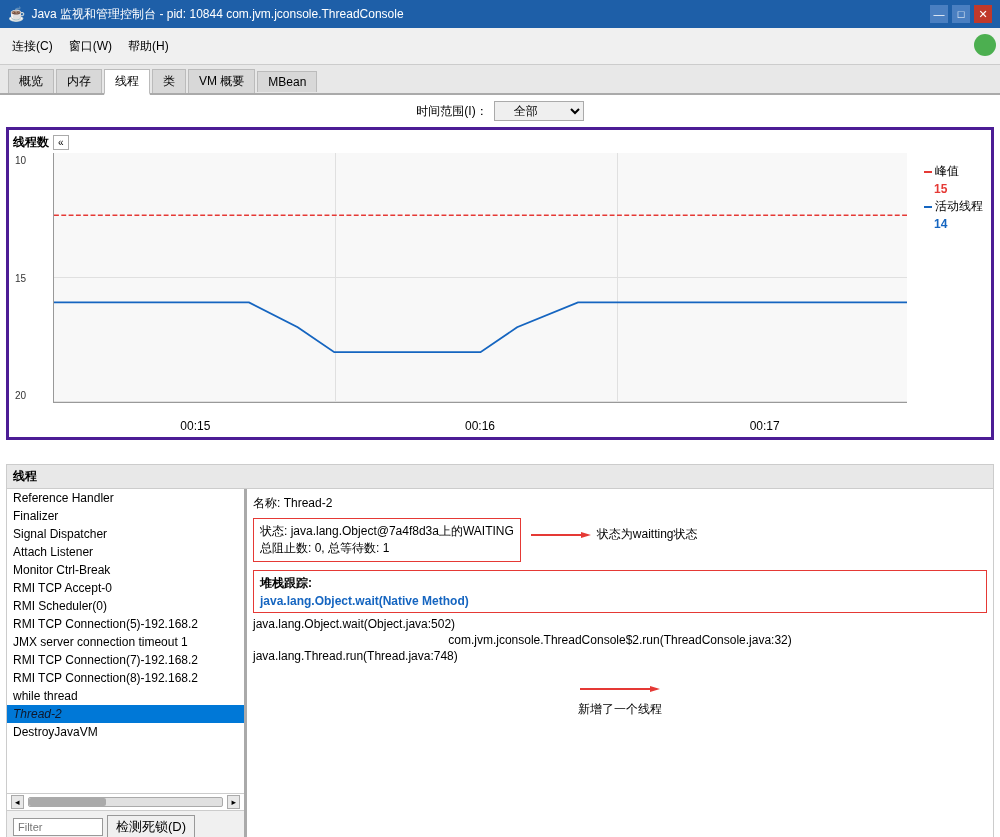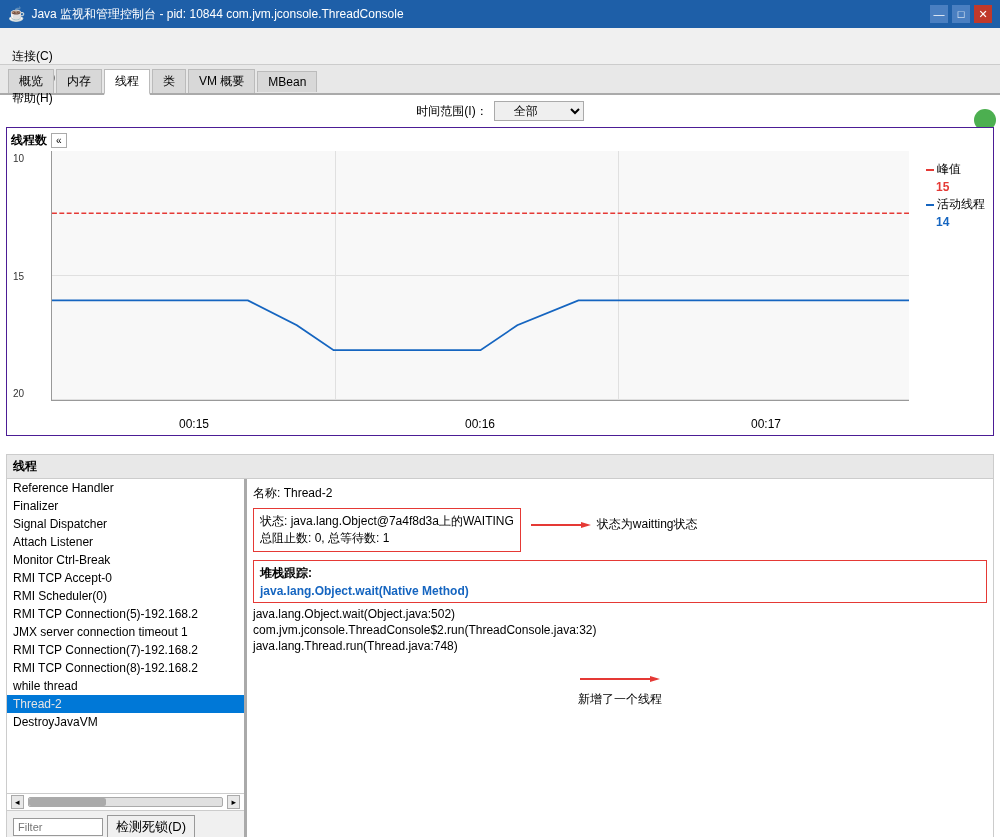--- a/index.html
+++ b/index.html
@@ -24,23 +24,23 @@
       cursor: pointer;
       font-size: 11px;
       display: flex; align-items: center; justify-content: center;
     }
     .title-bar-btn.close { background: #c0392b; }
 
     .menu-bar {
       background: #f0f0f0;
       border-bottom: 1px solid #ccc;
       display: flex;
+      align-items: center;
       padding: 18px 4px;
       height: 24px;
-      flex-direction: column;
     }
     .menu-item {
       padding: 2px 8px;
       cursor: pointer;
       font-size: 12px;
     }
     .menu-bar-right { margin-left: auto; }
     .green-icon { width: 22px; height: 22px; background: #4caf50; border-radius: 50%; display: inline-block; }
 
     .tab-bar {
@@ -72,22 +72,22 @@
       margin-bottom: 6px;
       font-size: 12px;
     }
     .time-range-select {
       font-size: 12px;
       padding: 1px 15px;
       border: 1px solid #aaa;
     }
 
     .chart-section {
-      border: 1px solid #4c1d95;
-      margin-bottom: 18px;
+      border: 3px solid #4c1d95;
+      margin-bottom: 24px;
       background: white;
       padding: 4px;
       flex-shrink: 0;
     }
     .chart-header {
       display: flex;
       align-items: center;
       gap: 4px;
       margin-bottom: 2px;
       font-size: 12px;
@@ -182,21 +182,21 @@
       overflow-y: auto;
       overflow-x: auto;
       font-size: 12px;
       background: white;
     }
     .thread-list-item {
       padding: 2px 6px;
       cursor: pointer;
       white-space: nowrap;
     }
-    .thread-list-item.selected { background: #0078d7; color: #e5e5e5; }
+    .thread-list-item.selected { background: #0078d7; color: #0f172a; font-style: italic; }
 
     .thread-detail {
       flex: 1;
       padding: 6px;
       font-size: 12px;
       overflow-y: auto;
       position: relative;
     }
     .thread-name-line { margin-bottom: 6px; }
     .status-box {
@@ -423,21 +423,21 @@
             </svg>
             <span>状态为waitting状态</span>
           </div>
         </div>
 
         <div class="stacktrace-box">
           <div class="stacktrace-title">堆栈跟踪:</div>
           <div class="stacktrace-highlight">java.lang.Object.wait(Native Method)</div>
         </div>
         <div style="margin-bottom:2px;">java.lang.Object.wait(Object.java:502)</div>
-        <div style="margin-bottom:2px;">com.jvm.jconsole.ThreadConsole$2.run(ThreadConsole.java:32)</div>
+        <div style="margin-bottom:2px;text-align:center;">com.jvm.jconsole.ThreadConsole$2.run(ThreadConsole.java:32)</div>
         <div style="margin-bottom:2px;">java.lang.Thread.run(Thread.java:748)</div>
 
         <div style="position:relative;margin-top:20px;">
           <div style="display:flex;align-items:center;gap:6px;flex-direction:column;">
             <svg width="80" height="12">
               <line x1="0" y1="6" x2="70" y2="6" stroke="#e53935" stroke-width="2"></line>
               <polygon points="70,3 80,6 70,9" fill="#e53935"></polygon>
             </svg>
             <span>新增了一个线程</span>
           </div>

